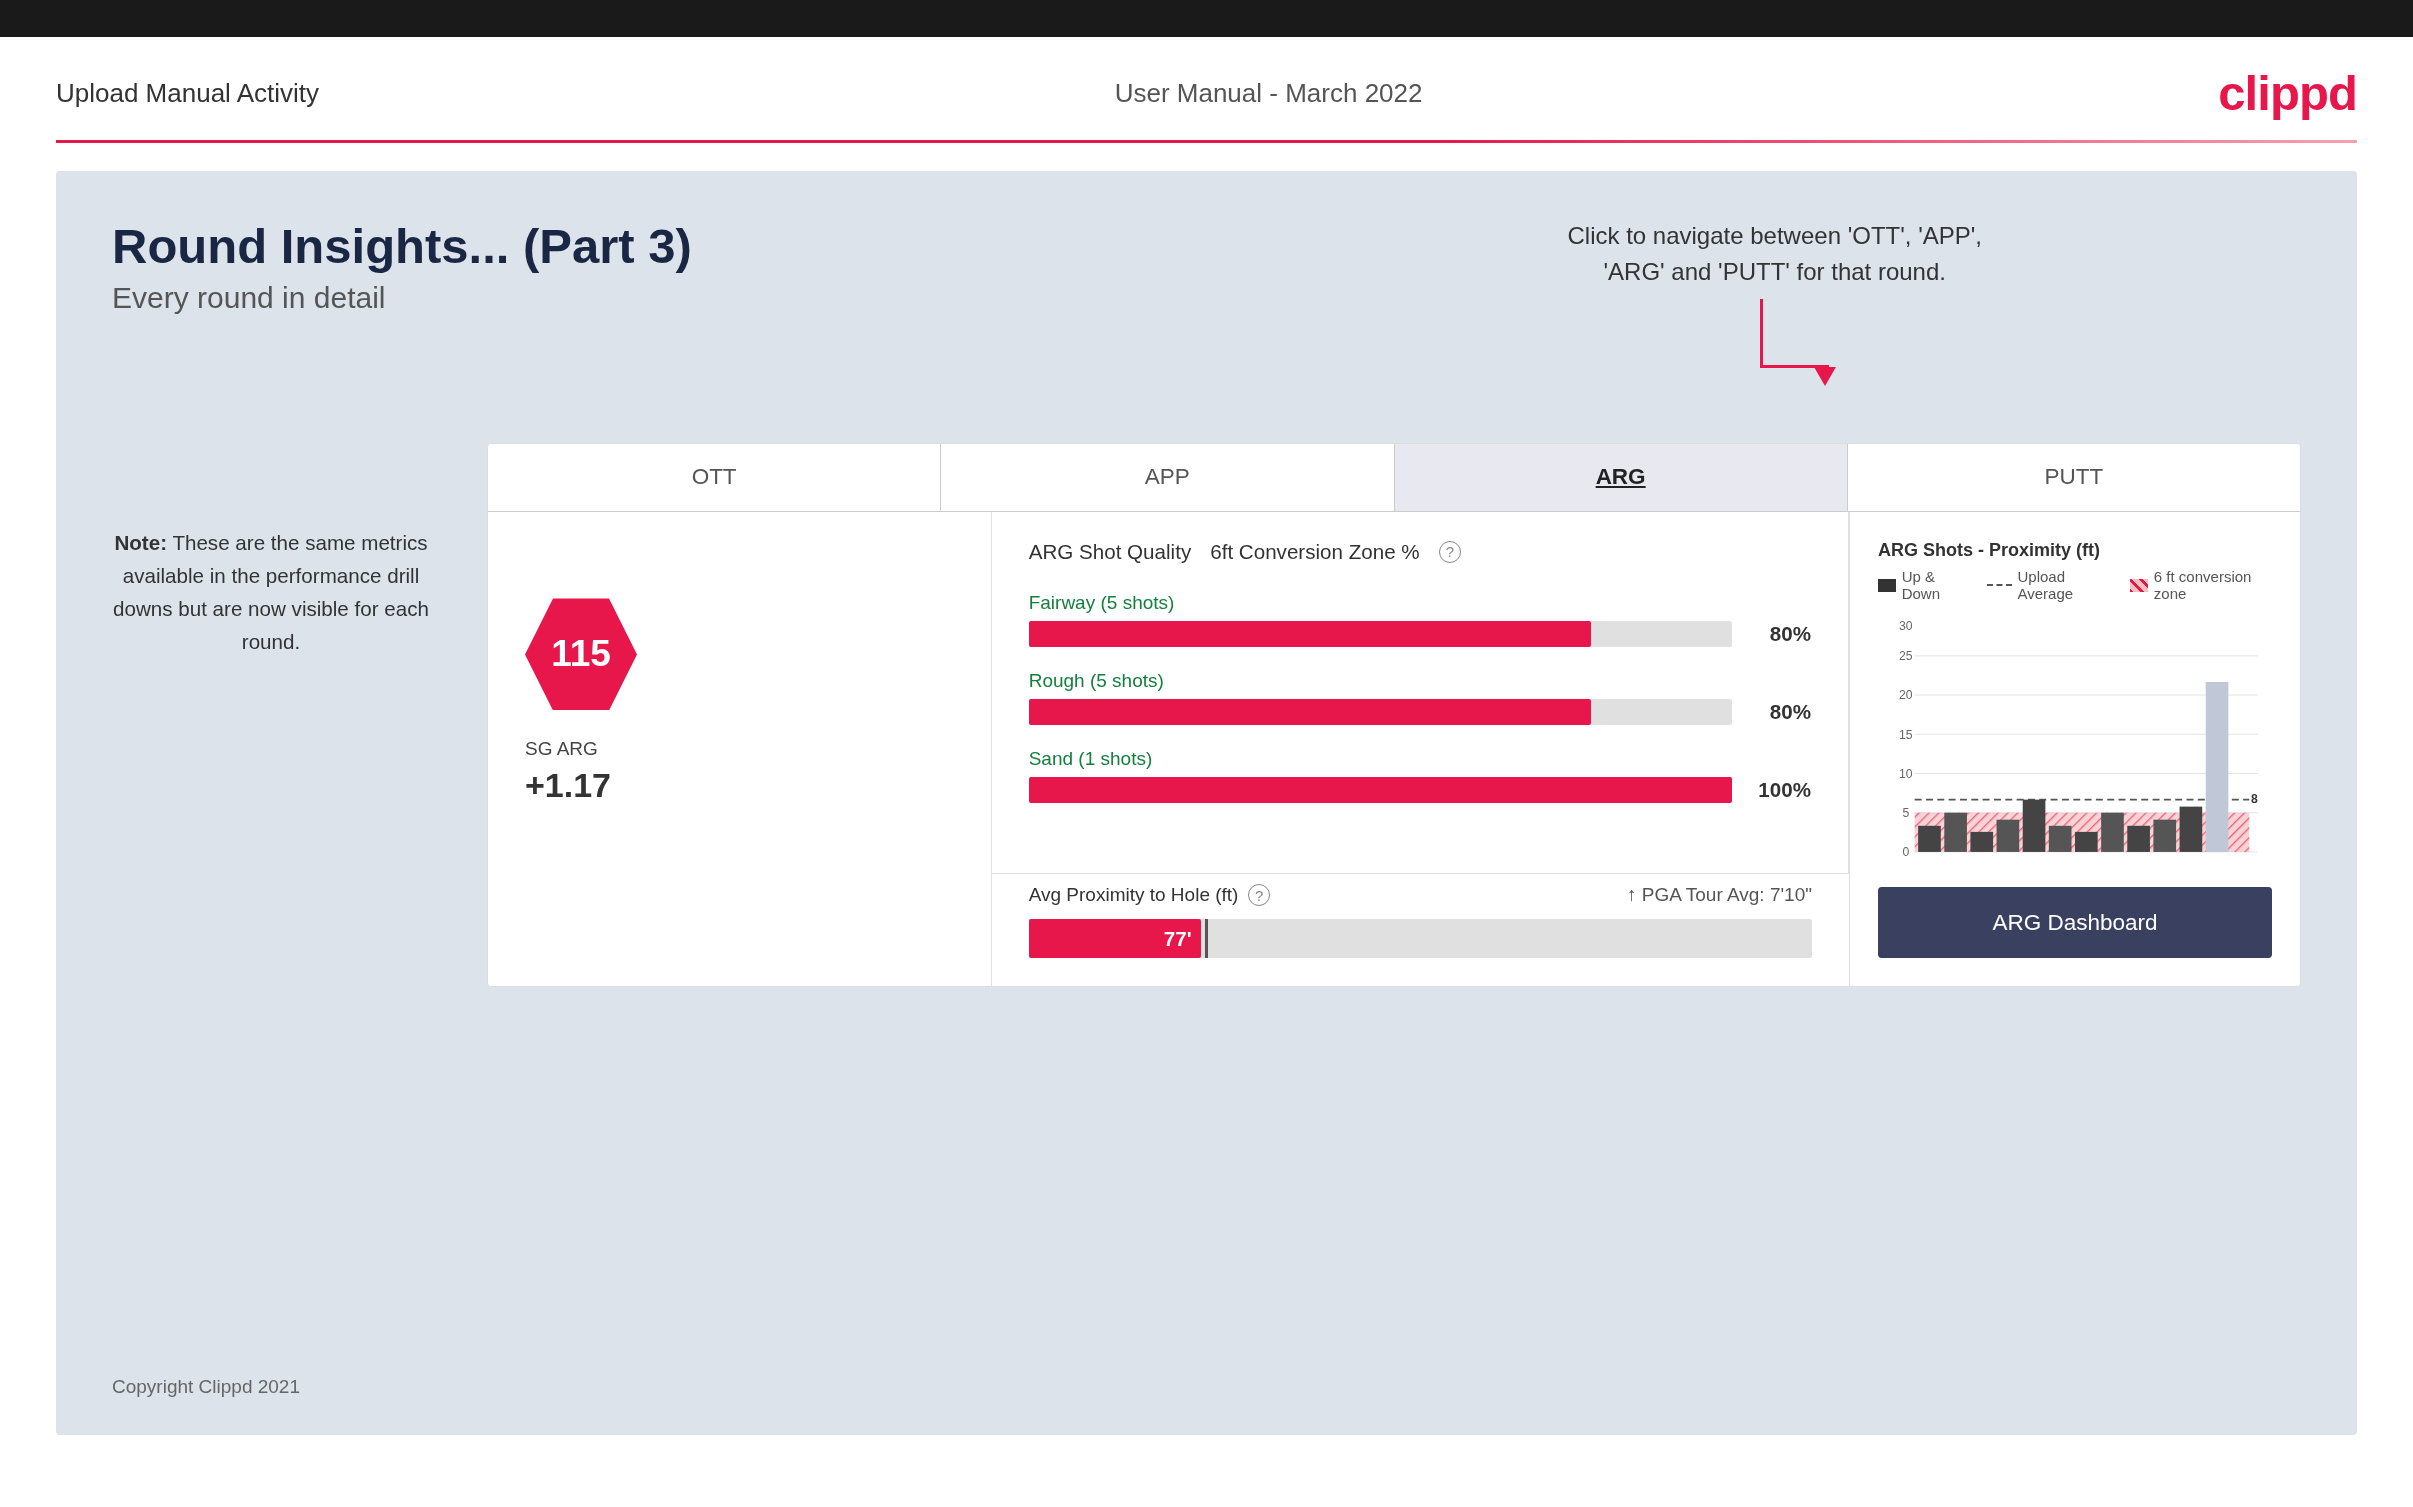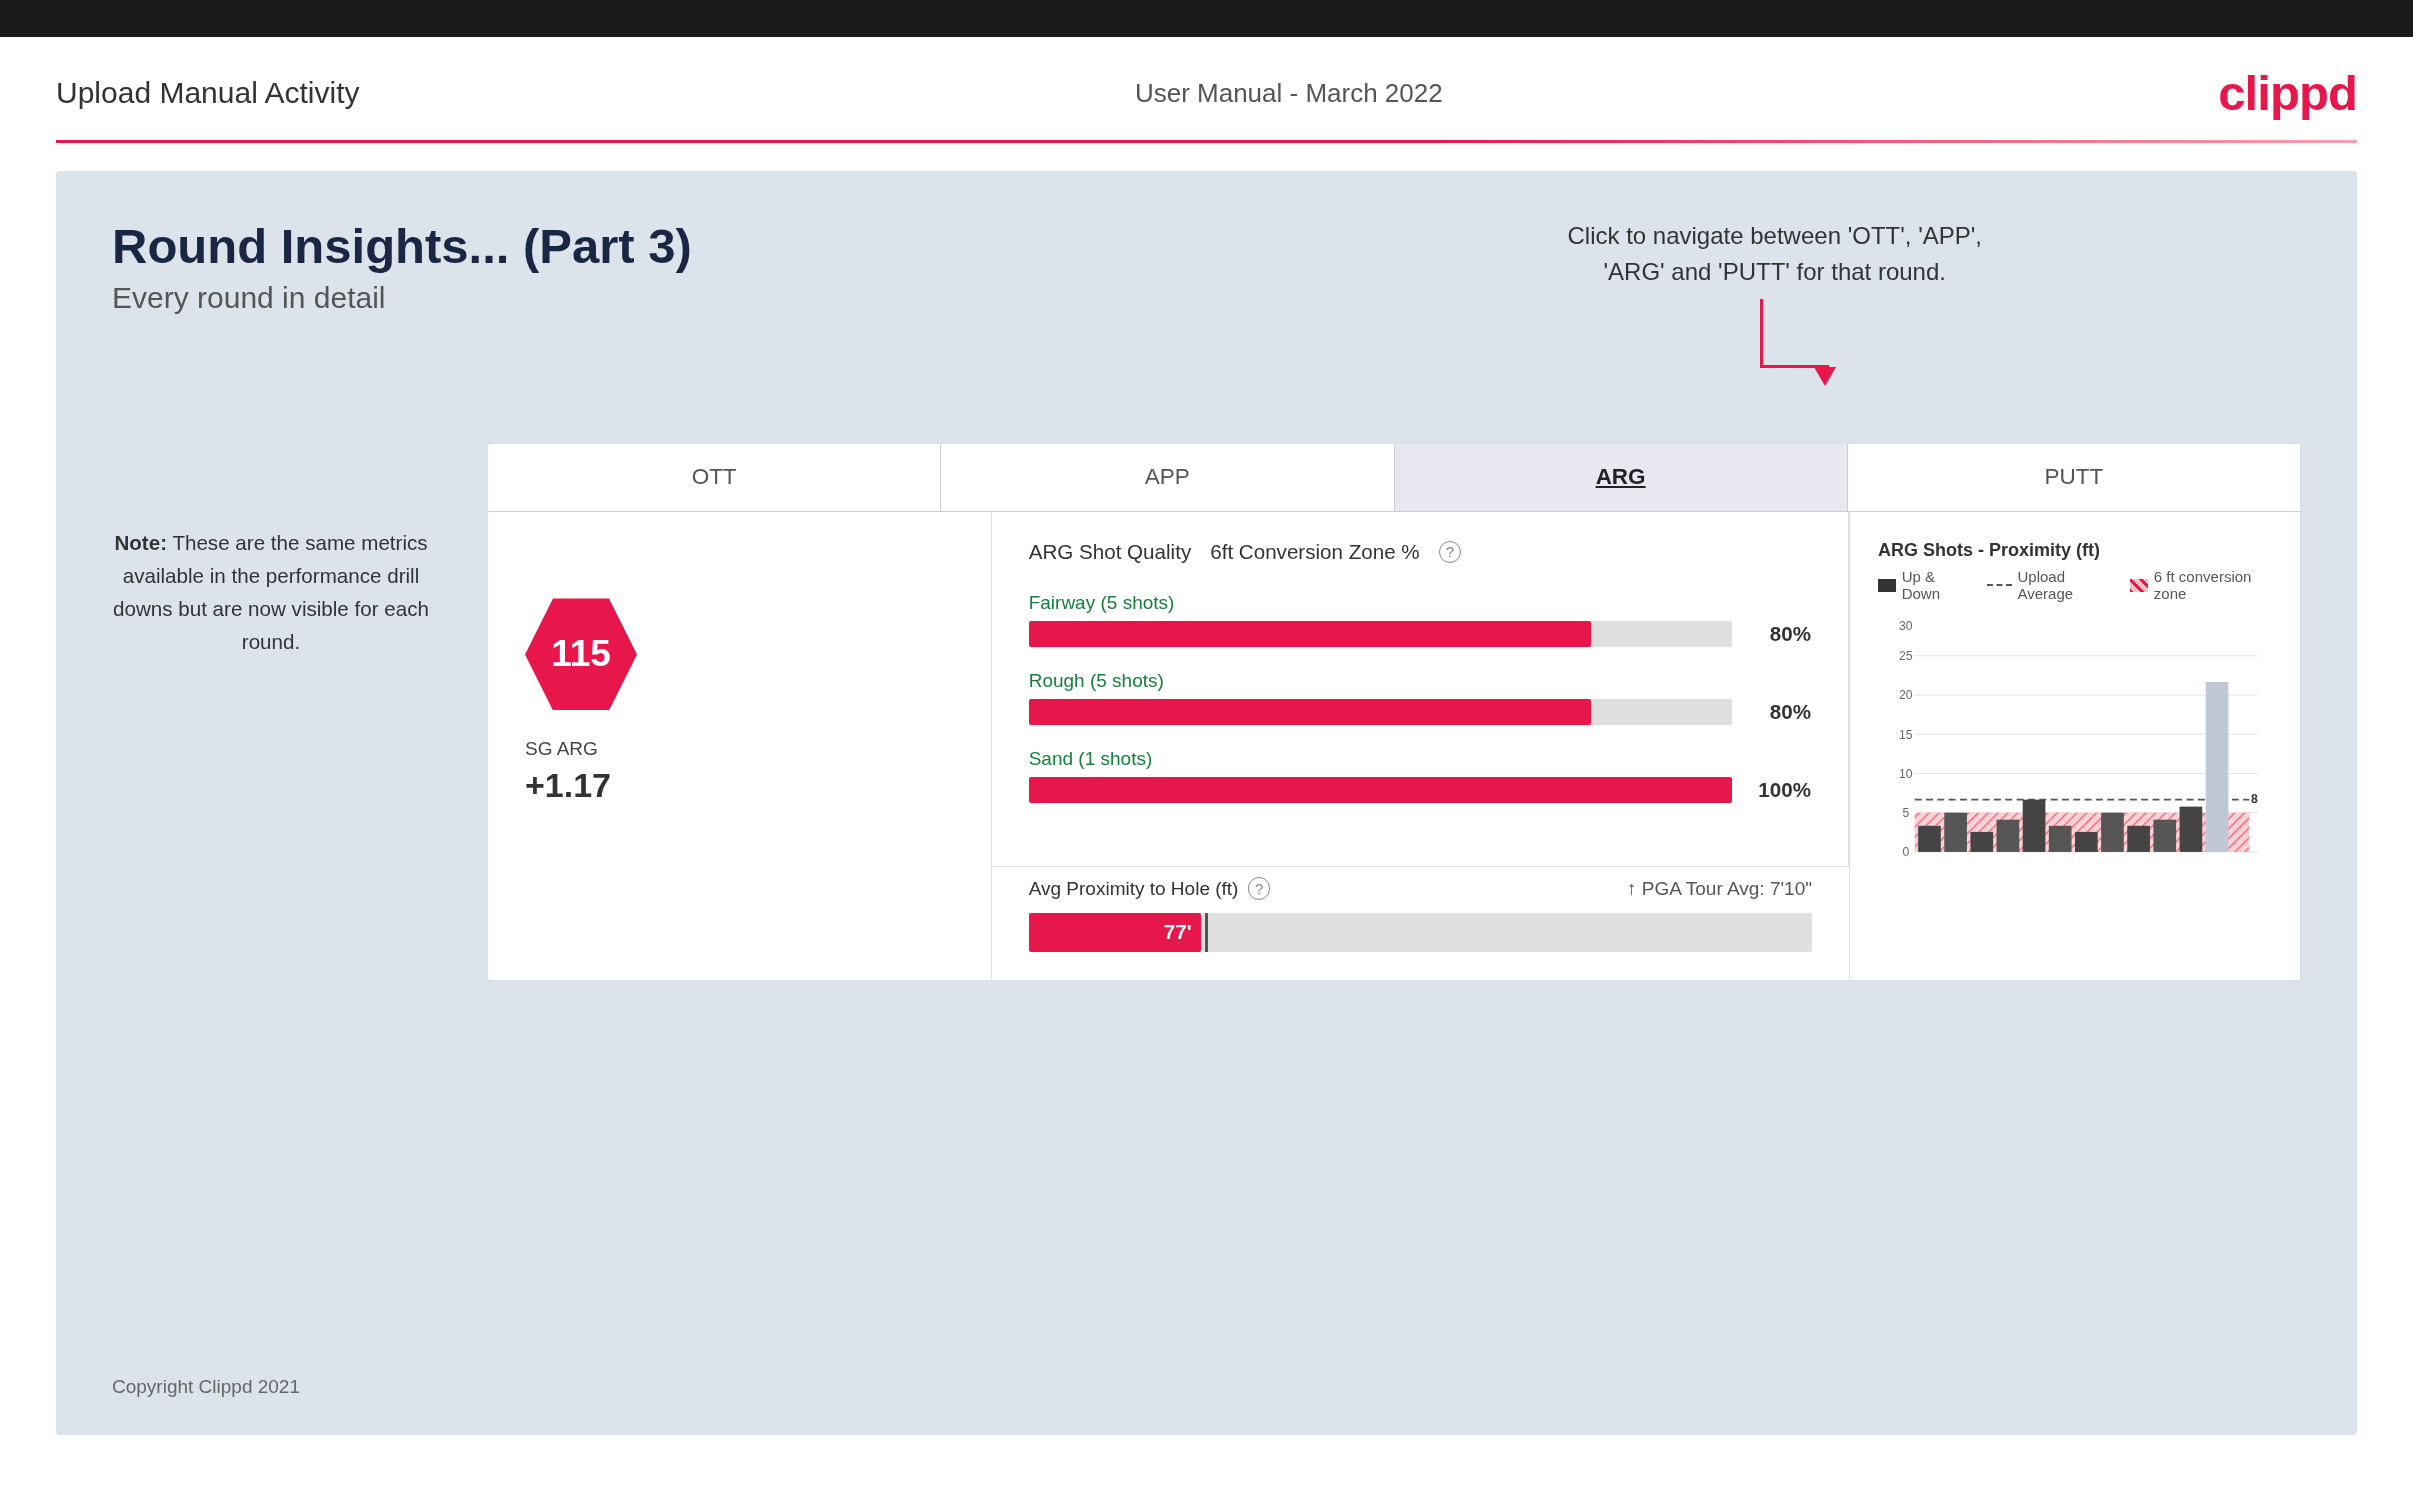--- a/index.html
+++ b/index.html
@@ -20,21 +20,21 @@
 
     
     .header {
       display: flex;
       align-items: center;
       justify-content: space-between;
       padding: 28px 56px 19px 56px;
       background: #fff;
     }
     .header-left {
-      font-size: 30px;
+      font-size: 26px;
       color: #333;
       font-weight: 400;
     }
     .header-center {
       font-size: 26px;
       color: #555;
       font-weight: 400;
     }
     .header-logo {
       font-size: 49px;
@@ -566,20 +566,21 @@
 
             <rect x="310" y="228" width="26" height="37" fill="#555"></rect>
 
             <rect x="340" y="213" width="26" height="52" fill="#444"></rect>
 
             <rect x="370" y="70" width="26" height="195" fill="#c0c8d8"></rect>
 
           </svg>
         </div>
 
+        <div class="arg-dashboard-btn">ARG Dashboard</div>
       </div>
 
     </div>
   </div>
 
   <div class="footer">Copyright Clippd 2021</div>
 
 </div>
 
 

